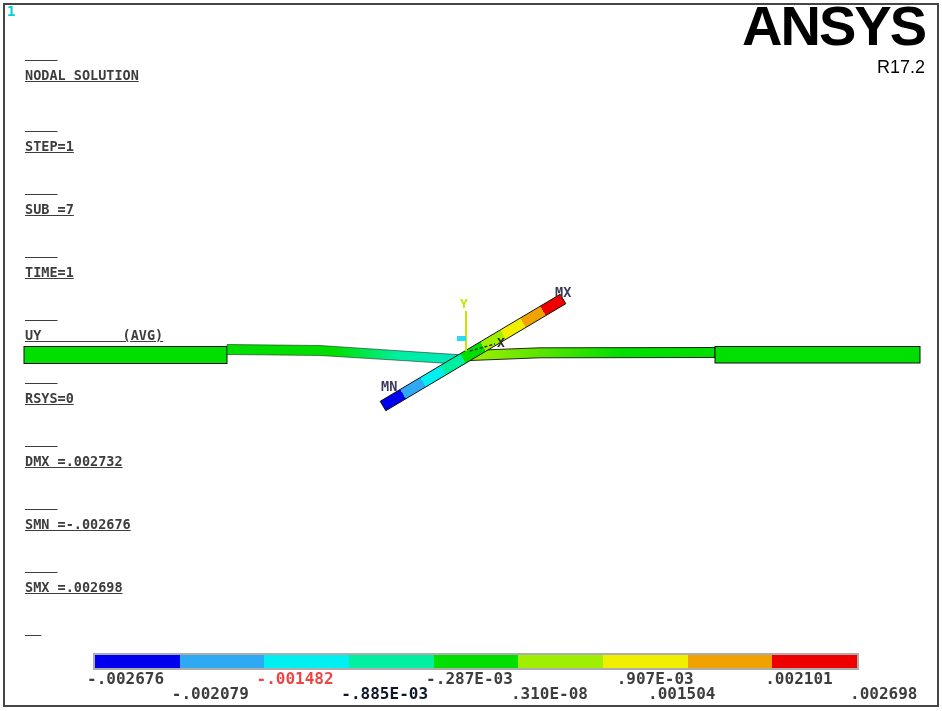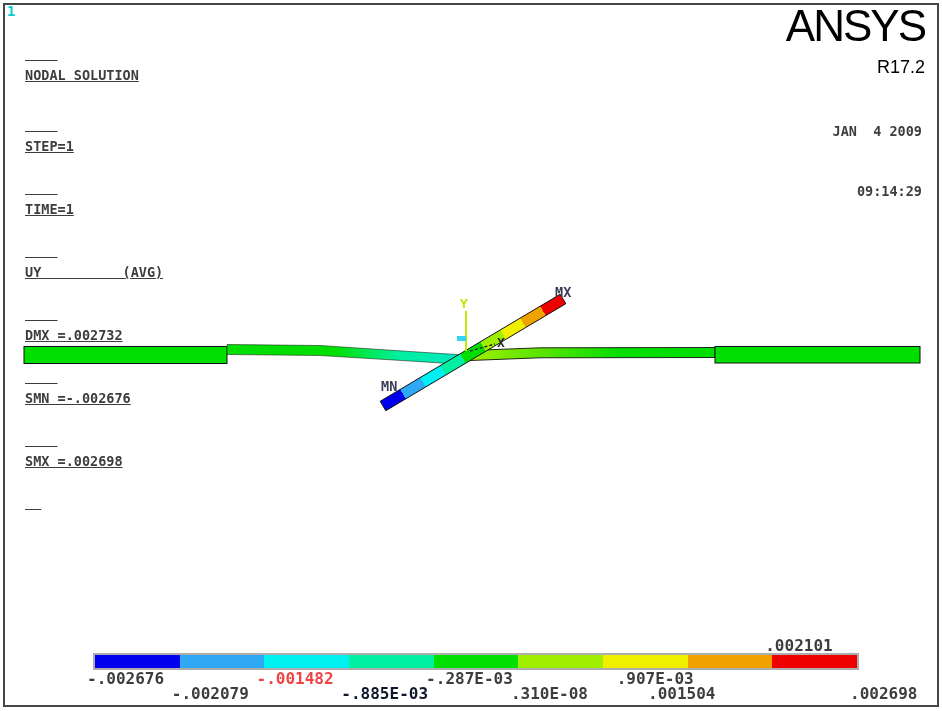--- a/index.html
+++ b/index.html
@@ -4,55 +4,53 @@
 <style>
   html,body{margin:0;padding:0;background:#ffffff;}
   #app{position:relative;width:942px;height:711px;background:#ffffff;overflow:hidden;
        font-family:"DejaVu Sans Mono","Liberation Mono",monospace;}
   .frame{position:absolute;left:3px;top:3px;right:3px;bottom:4px;border:2px solid #464646;pointer-events:none;}
   .annot1{position:absolute;left:7px;top:3px;font-size:14px;font-weight:700;}
   .info{position:absolute;left:25px;top:23px;font-size:13.5px;font-weight:700;line-height:21px;white-space:pre;text-decoration:underline;}
   .info .gap{margin-bottom:8px;}
   .logo{position:absolute;right:17px;top:6px;text-align:right;
         font-family:"Liberation Sans","DejaVu Sans",sans-serif;color:#000;}
-  .logo .brand{font-size:44px;font-weight:400;letter-spacing:-2px;line-height:40px;}
+  .logo .brand{font-size:56px;font-weight:700;letter-spacing:-2px;line-height:40px;}
   .logo .rel{font-size:18px;font-weight:500;line-height:22px;margin-top:10px;}
   .datetime{position:absolute;right:20px;top:81px;text-align:right;font-size:13.5px;font-weight:700;line-height:20px;white-space:pre;}
   .plot{position:absolute;left:0;top:0;}
   .legend-bar{position:absolute;left:93px;top:653px;width:762px;height:13px;display:flex;
               border:2px solid #adadad;}
   .legend-bar .seg{flex:1 1 0;height:100%;}
   .legend-labels .lab{position:absolute;font-size:16px;font-weight:700;white-space:pre;}
   text{font-family:"DejaVu Sans Mono","Liberation Mono",monospace;}
 </style>
 </head>
 <body>
 
 <div id="app">
   <div class="frame"></div>
 
   <div class="annot1" id="annot1" style="color: rgb(0, 207, 210);">1</div>
 
   <div class="info" style="color: rgb(61, 61, 61);">
     <div class="gap">NODAL SOLUTION</div>
     <div>STEP=1</div>
+    <div>SUB =7</div>
     <div>TIME=1</div>
     <div>UY          (AVG)</div>
+    <div>RSYS=0</div>
     <div>DMX =.002732</div>
     <div>SMN =-.002676</div>
     <div>SMX =.002698</div>
   </div>
 
   <div class="logo">
     <div class="brand">ANSYS</div>
     <div class="rel">R17.2</div>
-  </div>
-  <div class="datetime" style="color: rgb(61, 61, 61);">
-    <div>JAN  4 2009</div>
-    <div>09:14:29</div>
   </div>
 
   <svg class="plot" width="942" height="711" viewBox="0 0 942 711">
     <defs>
       <linearGradient id="gradLeft" gradientUnits="userSpaceOnUse" x1="227" y1="0" x2="465" y2="0">
         <stop offset="0" stop-color="#00df00"></stop>
         <stop offset="0.45" stop-color="#00df00"></stop>
         <stop offset="0.72" stop-color="#00efa0"></stop>
         <stop offset="1" stop-color="#00e6c2"></stop>
       </linearGradient>
@@ -122,16 +120,16 @@
     </div>
   <div class="legend-labels" id="legend-labels">
       <span class="lab" style="left: 87px; top: 669px; color: rgb(61, 61, 61);">-.002676</span>
       <span class="lab" style="left: 171.78px; top: 684px; color: rgb(61, 61, 61);">-.002079</span>
       <span class="lab" style="left: 256.56px; top: 669px; color: #ef4444;">-.001482</span>
       <span class="lab" style="left: 341.34px; top: 684px; color: #0f172a;">-.885E-03</span>
       <span class="lab" style="left: 426.12px; top: 669px; color: rgb(61, 61, 61);">-.287E-03</span>
       <span class="lab" style="left: 510.9px; top: 684px; color: rgb(61, 61, 61);">.310E-08</span>
       <span class="lab" style="left: 595.68px; top: 669px; color: rgb(61, 61, 61); margin-left: 21px;">.907E-03</span>
       <span class="lab" style="left: 648px; top: 684px; color: rgb(61, 61, 61);">.001504</span>
-      <span class="lab" style="left: 765.24px; top: 636px; color: rgb(61, 61, 61);">.002101</span>
+      <span class="lab" style="left: 765.24px; top: 669px; color: rgb(61, 61, 61);">.002101</span>
       <span class="lab" style="left: 850.02px; top: 684px; color: rgb(61, 61, 61);">.002698</span>
     </div>
 </div>
 
 </body></html>

